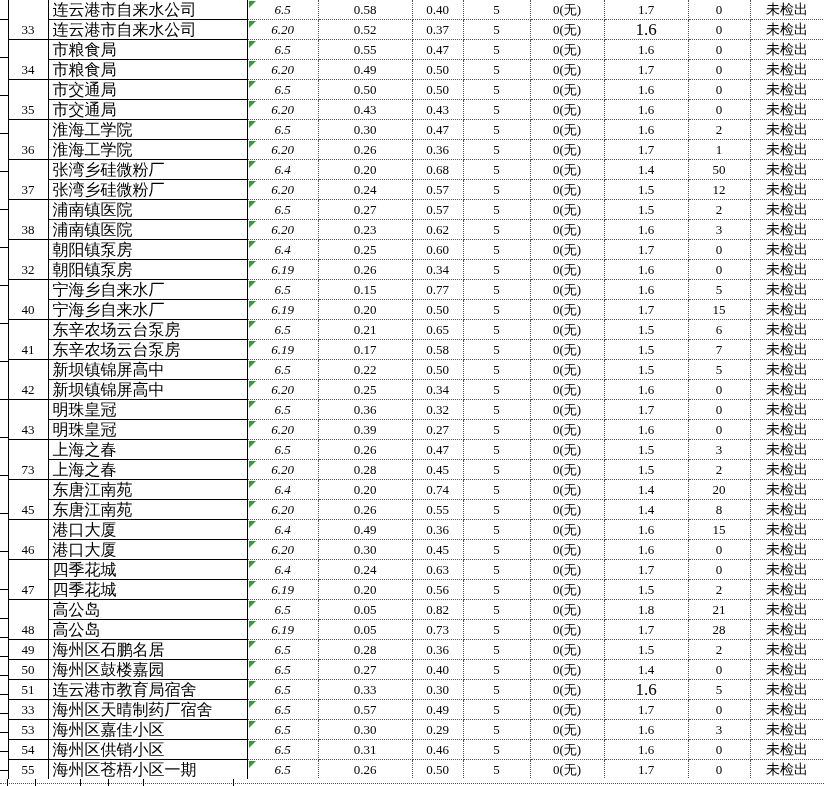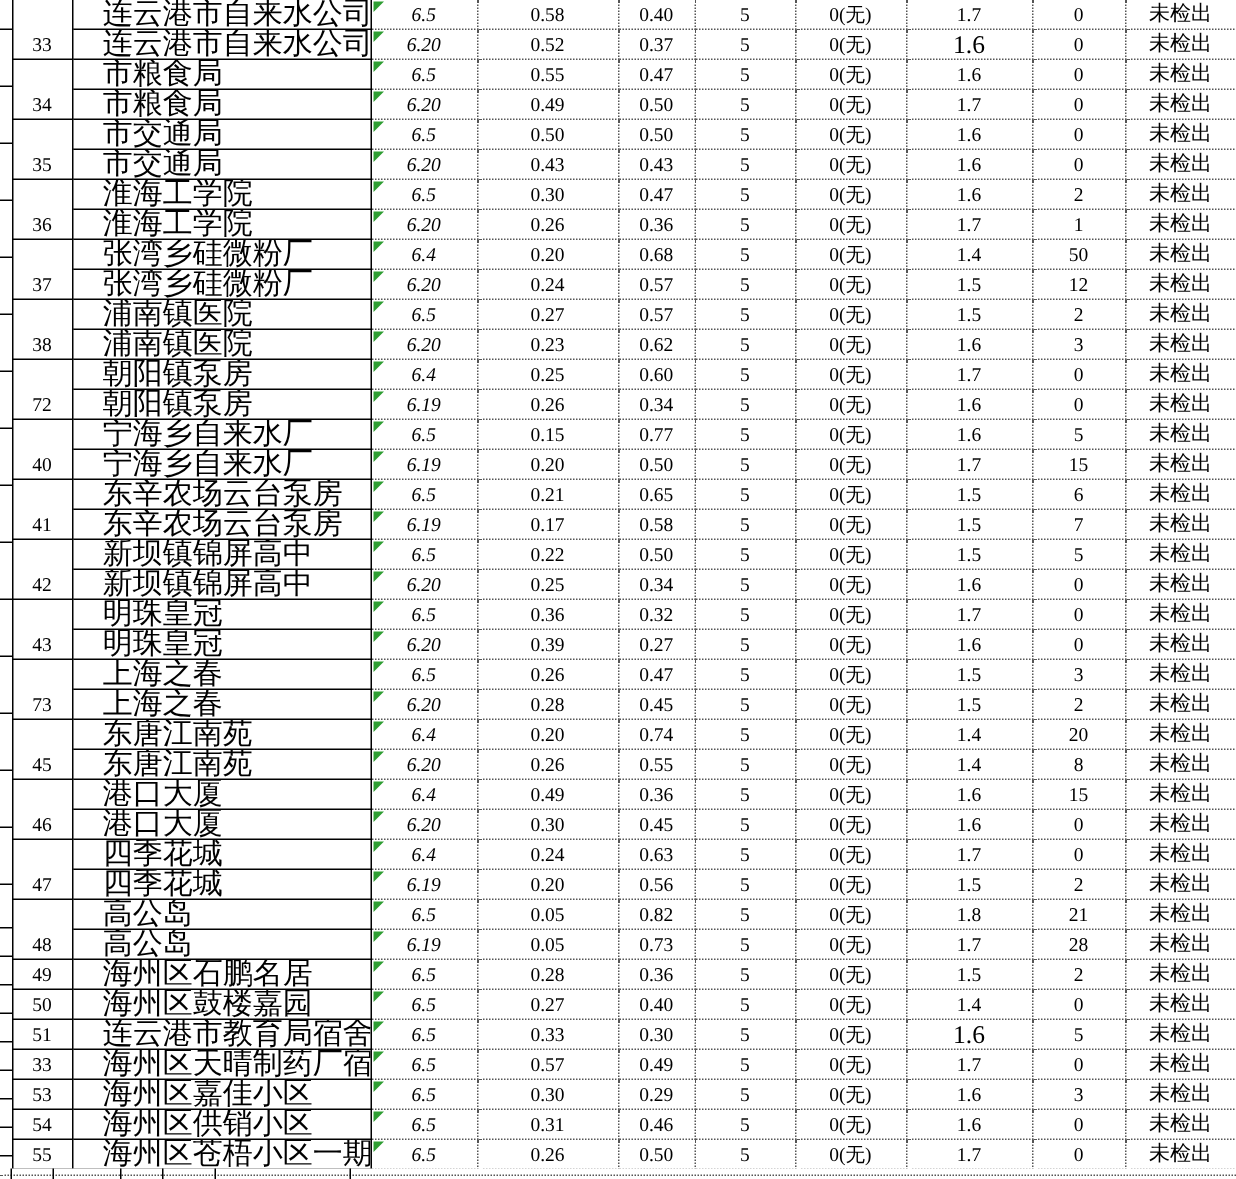--- a/index.html
+++ b/index.html
@@ -9,21 +9,21 @@
     overflow:hidden;
   }
   table{border-collapse:collapse;table-layout:fixed;width:824px;}
   td{
     height:19px;padding:0;margin:0;text-align:center;vertical-align:middle;
     line-height:19px;font-size:13px;white-space:nowrap;overflow:hidden;
   }
   td.sliver{border:none;}
   td.num{border:1px solid #000;}
   td.num.pair{vertical-align:bottom;font-family:Liberation Serif, serif;}
-  td.name{border:1px solid #000;text-align:left;padding-left:20px;font-size:20px;}
+  td.name{border:1px solid #000;text-align:left;padding-left:4px;font-size:16px;}
   td.d{border:1px dotted #555;}
   td.c1{position:relative;font-style:italic;}
   td.result{font-size:14px;}
   td.big{font-size:17px;}
   tr:first-child td{border-top:none;}
   .tri{
     position:absolute;left:1px;top:1px;width:0;height:0;
     border-top:7px solid #2f9e33;border-right:7px solid transparent;
   }
   .tick{position:absolute;left:0;width:8px;height:0;border-top:1px solid #000;}
@@ -195,21 +195,21 @@
           <td class="d">0.23</td>
           <td class="d">0.62</td>
           <td class="d">5</td>
           <td class="d">0(无)</td>
           <td class="d">1.6</td>
           <td class="d">3</td>
           <td class="d result">未检出</td>
         </tr>
         <tr>
           <td class="sliver"></td>
-          <td class="num pair" rowspan="2">72</td>
+          <td class="num pair" rowspan="2">32</td>
           <td class="name">朝阳镇泵房</td>
           <td class="d c1"><span class="tri"></span><span>6.4</span></td>
           <td class="d">0.25</td>
           <td class="d">0.60</td>
           <td class="d">5</td>
           <td class="d">0(无)</td>
           <td class="d">1.7</td>
           <td class="d">0</td>
           <td class="d result">未检出</td>
         </tr>

